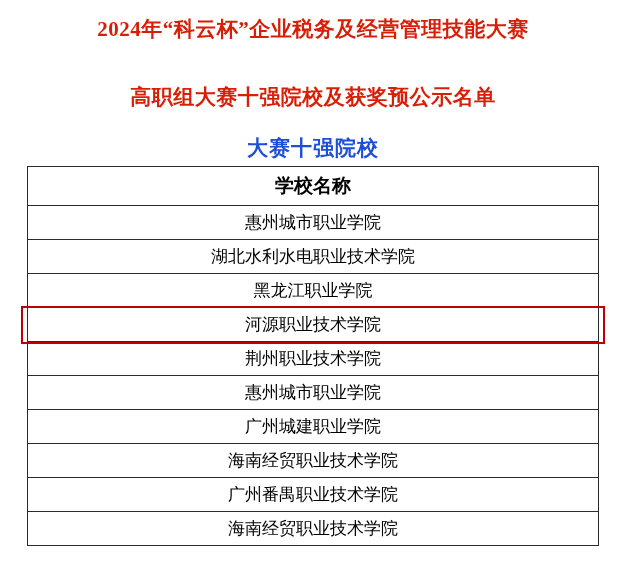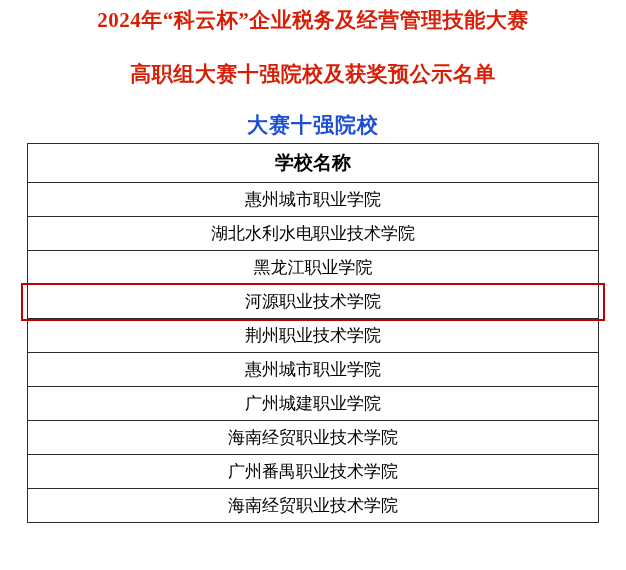--- a/index.html
+++ b/index.html
@@ -14,38 +14,38 @@
     overflow: hidden;
   }
   .page {
     width: 626px;
     height: 570px;
     position: relative;
     box-sizing: border-box;
     background: #ffffff;
   }
   .title-block {
-    padding-top: 5px;
+    padding-top: 14px;
     text-align: center;
   }
   .title-line-1 {
     color: #d81e06;
     font-size: 21px;
     font-weight: bold;
     letter-spacing: 0.5px;
     line-height: 30px;
     white-space: nowrap;
   }
   .title-line-2 {
     color: #d81e06;
     font-size: 21px;
     font-weight: bold;
     letter-spacing: 0.5px;
     line-height: 30px;
-    margin-top: 24px;
+    margin-top: 38px;
     white-space: nowrap;
   }
   .section-heading {
     color: #1d4ed8;
     font-size: 21px;
     font-weight: bold;
     text-align: center;
     letter-spacing: 1px;
     margin-top: 22px;
     line-height: 28px;

